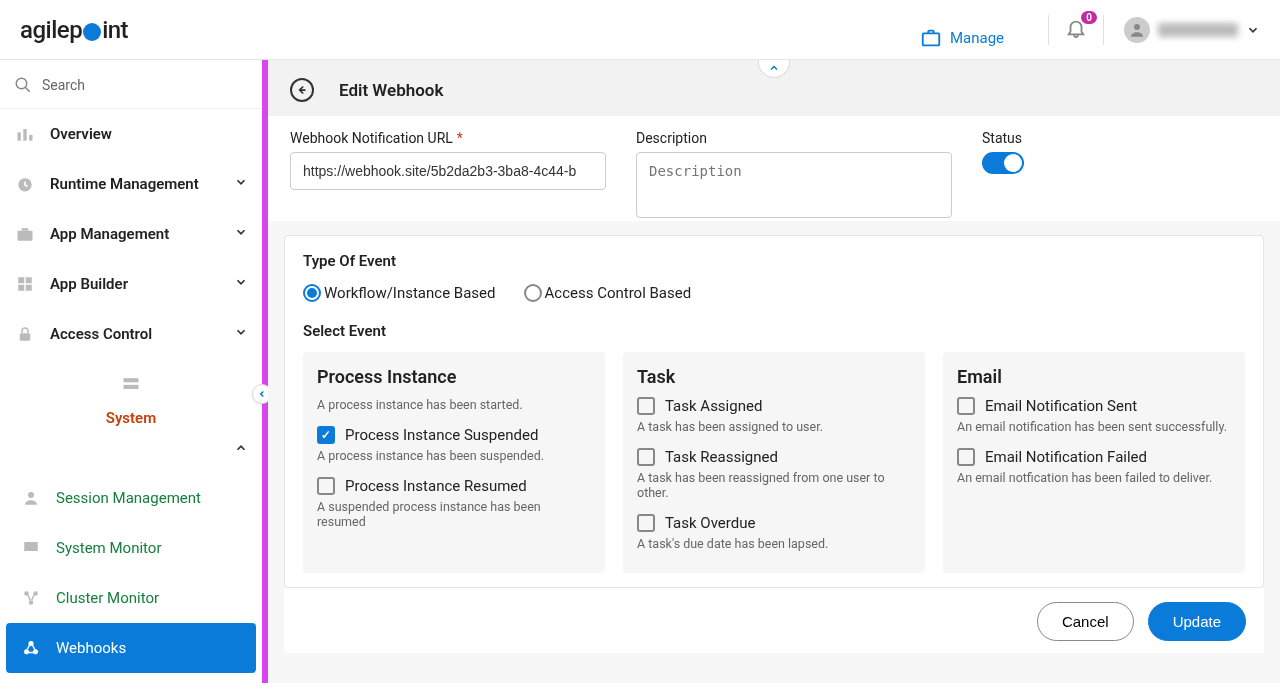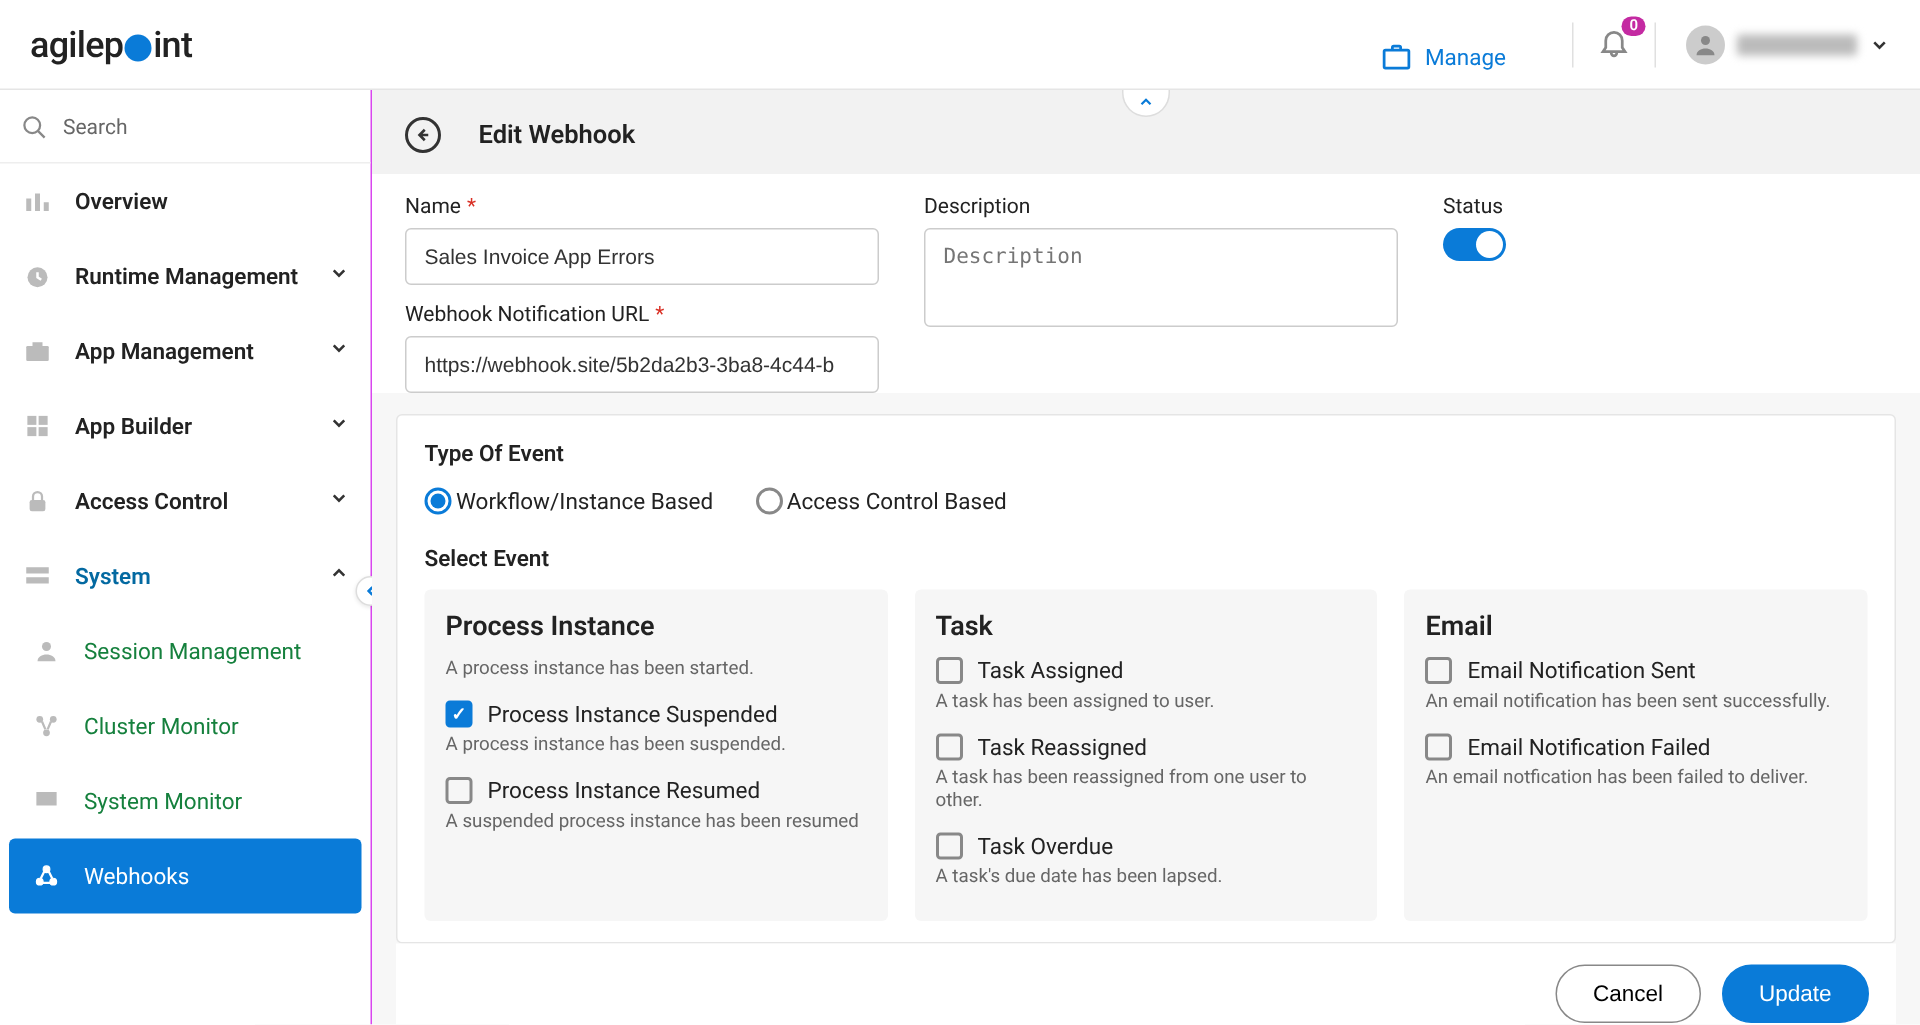--- a/index.html
+++ b/index.html
@@ -17,25 +17,25 @@
   .more-dots span { width: 6px; height: 6px; background: #555; border-radius: 50%; }
   .divider { width: 1px; height: 30px; background: #e0e0e0; margin: 0 10px; }
   .bell-wrap { position: relative; cursor: pointer; padding: 0 6px; }
   .badge { position: absolute; top: -6px; right: -4px; background: #c42aa2; color: #fff; font-size: 10px; border-radius: 10px; padding: 1px 5px; font-weight: 600; }
   .user { display: flex; align-items: center; gap: 8px; cursor: pointer; margin-left: 10px; }
   .avatar { width: 26px; height: 26px; border-radius: 50%; background: #ccc; display: inline-flex; align-items: center; justify-content: center; }
   .user-name { color: #999; filter: blur(3px); width: 80px; height: 14px; background: #bbb; border-radius: 2px; }
 
   
   .main { display: flex; height: calc(683px - 60px); }
-  .sidebar { width: 248px; border-right: 1px solid #d946ef; padding-top: 6px; position: relative; }
+  .sidebar { width: 268px; border-right: 6px solid #d946ef; padding-top: 6px; position: relative; }
   .search-row { display: flex; align-items: center; gap: 10px; padding: 10px 14px 14px; border-bottom: 1px solid #eee; color: #666; }
   .side-item { display: flex; align-items: center; gap: 14px; padding: 14px 14px; cursor: pointer; font-size: 15px; color: #222; font-weight: 600; }
   .side-item .chev { margin-left: auto; }
-  .side-item.active-parent { color: #0369a1; }
+  .side-item.active-parent { color: #c2410c; flex-direction: column; }
   .sub-item { display: flex; align-items: center; gap: 14px; padding: 14px 14px 14px 20px; cursor: pointer; color: #15803d; font-size: 15px; }
   .sub-item.active { background: #0a7bd8; color: #fff; border-radius: 4px; margin: 0 6px; padding-left: 14px; }
   .sub-item.active svg { stroke: #fff; fill: #fff; }
   .side-icon { width: 22px; height: 22px; color: #aaa; display: inline-flex; align-items: center; justify-content: center; }
   .collapse-handle { position: absolute; right: -10px; top: 324px; width: 20px; height: 20px; background: #fff; border: 1px solid #ddd; border-radius: 50%; display: flex; align-items: center; justify-content: center; cursor: pointer; color: #0a7bd8; font-size: 12px; box-shadow: 0 1px 3px rgba(0,0,0,0.1); }
 
   .content { flex: 1; background: #f7f7f7; position: relative; overflow: hidden; }
   .pull-tab { position: absolute; top: -2px; left: 50%; transform: translateX(-50%); width: 32px; height: 20px; background: #fff; border: 1px solid #ddd; border-top: none; border-radius: 0 0 16px 16px; display: flex; align-items: center; justify-content: center; color: #0a7bd8; cursor: pointer; z-index: 5; }
   .page-header { display: flex; align-items: center; gap: 25px; padding: 18px 22px 14px; background: #f2f2f2; }
   .page-header h2 { font-size: 17px; font-weight: 600; }
@@ -236,36 +236,36 @@
           <svg width="18" height="18" viewBox="0 0 24 24" fill="#bbb">
             <circle cx="12" cy="8" r="4"></circle>
             <path d="M4 21c0-4 4-6 8-6s8 2 8 6"></path>
           </svg>
         </span>
       <span>Session Management</span>
     </div>
     <div class="sub-item">
       <span class="side-icon">
           <svg width="18" height="18" viewBox="0 0 24 24" fill="#bbb">
+            <rect x="3" y="4" width="18" height="12"></rect>
+            <path d="M8 20h8"></path>
+          </svg>
+        </span>
+      <span>System Monitor</span>
+    </div>
+    <div class="sub-item">
+      <span class="side-icon">
+          <svg width="18" height="18" viewBox="0 0 24 24" fill="#bbb">
             <circle cx="6" cy="6" r="3"></circle>
             <circle cx="18" cy="6" r="3"></circle>
             <circle cx="12" cy="18" r="3"></circle>
             <path d="M8 8l3 7M16 8l-3 7" stroke="#bbb" stroke-width="2" fill="none"></path>
           </svg>
         </span>
       <span>Cluster Monitor</span>
-    </div>
-    <div class="sub-item">
-      <span class="side-icon">
-          <svg width="18" height="18" viewBox="0 0 24 24" fill="#bbb">
-            <rect x="3" y="4" width="18" height="12"></rect>
-            <path d="M8 20h8"></path>
-          </svg>
-        </span>
-      <span>System Monitor</span>
     </div>
     <div class="sub-item active">
       <span class="side-icon">
           <svg width="18" height="18" viewBox="0 0 24 24" fill="#fff">
             <circle cx="6" cy="17" r="3"></circle>
             <circle cx="18" cy="17" r="3"></circle>
             <circle cx="12" cy="6" r="3"></circle>
             <path d="M10 8l-3 6M14 8l3 6M8 18h8" stroke="#fff" stroke-width="2" fill="none"></path>
           </svg>
         </span>
@@ -288,24 +288,20 @@
       <span class="back-circle">
         <svg width="14" height="14" viewBox="0 0 24 24" fill="none" stroke="#333" stroke-width="3">
             <path d="M14 6l-6 6 6 6M8 12h10"></path>
           </svg>
       </span>
       <h2>Edit Webhook</h2>
     </div>
 
     <div class="form-area">
       <div class="name-col">
-        <div class="field">
-          <label><span>Name</span><span class="req">*</span></label>
-          <input class="text-input" value="Sales Invoice App Errors" style="">
-        </div>
         <div class="field">
           <label><span>Webhook Notification URL</span><span class="req">*</span></label>
           <input class="text-input" value="https://webhook.site/5b2da2b3-3ba8-4c44-b" style="">
         </div>
       </div>
       <div class="field">
         <label>Description</label>
         <textarea class="textarea" placeholder="Description" style=""></textarea>
       </div>
       <div class="field">

